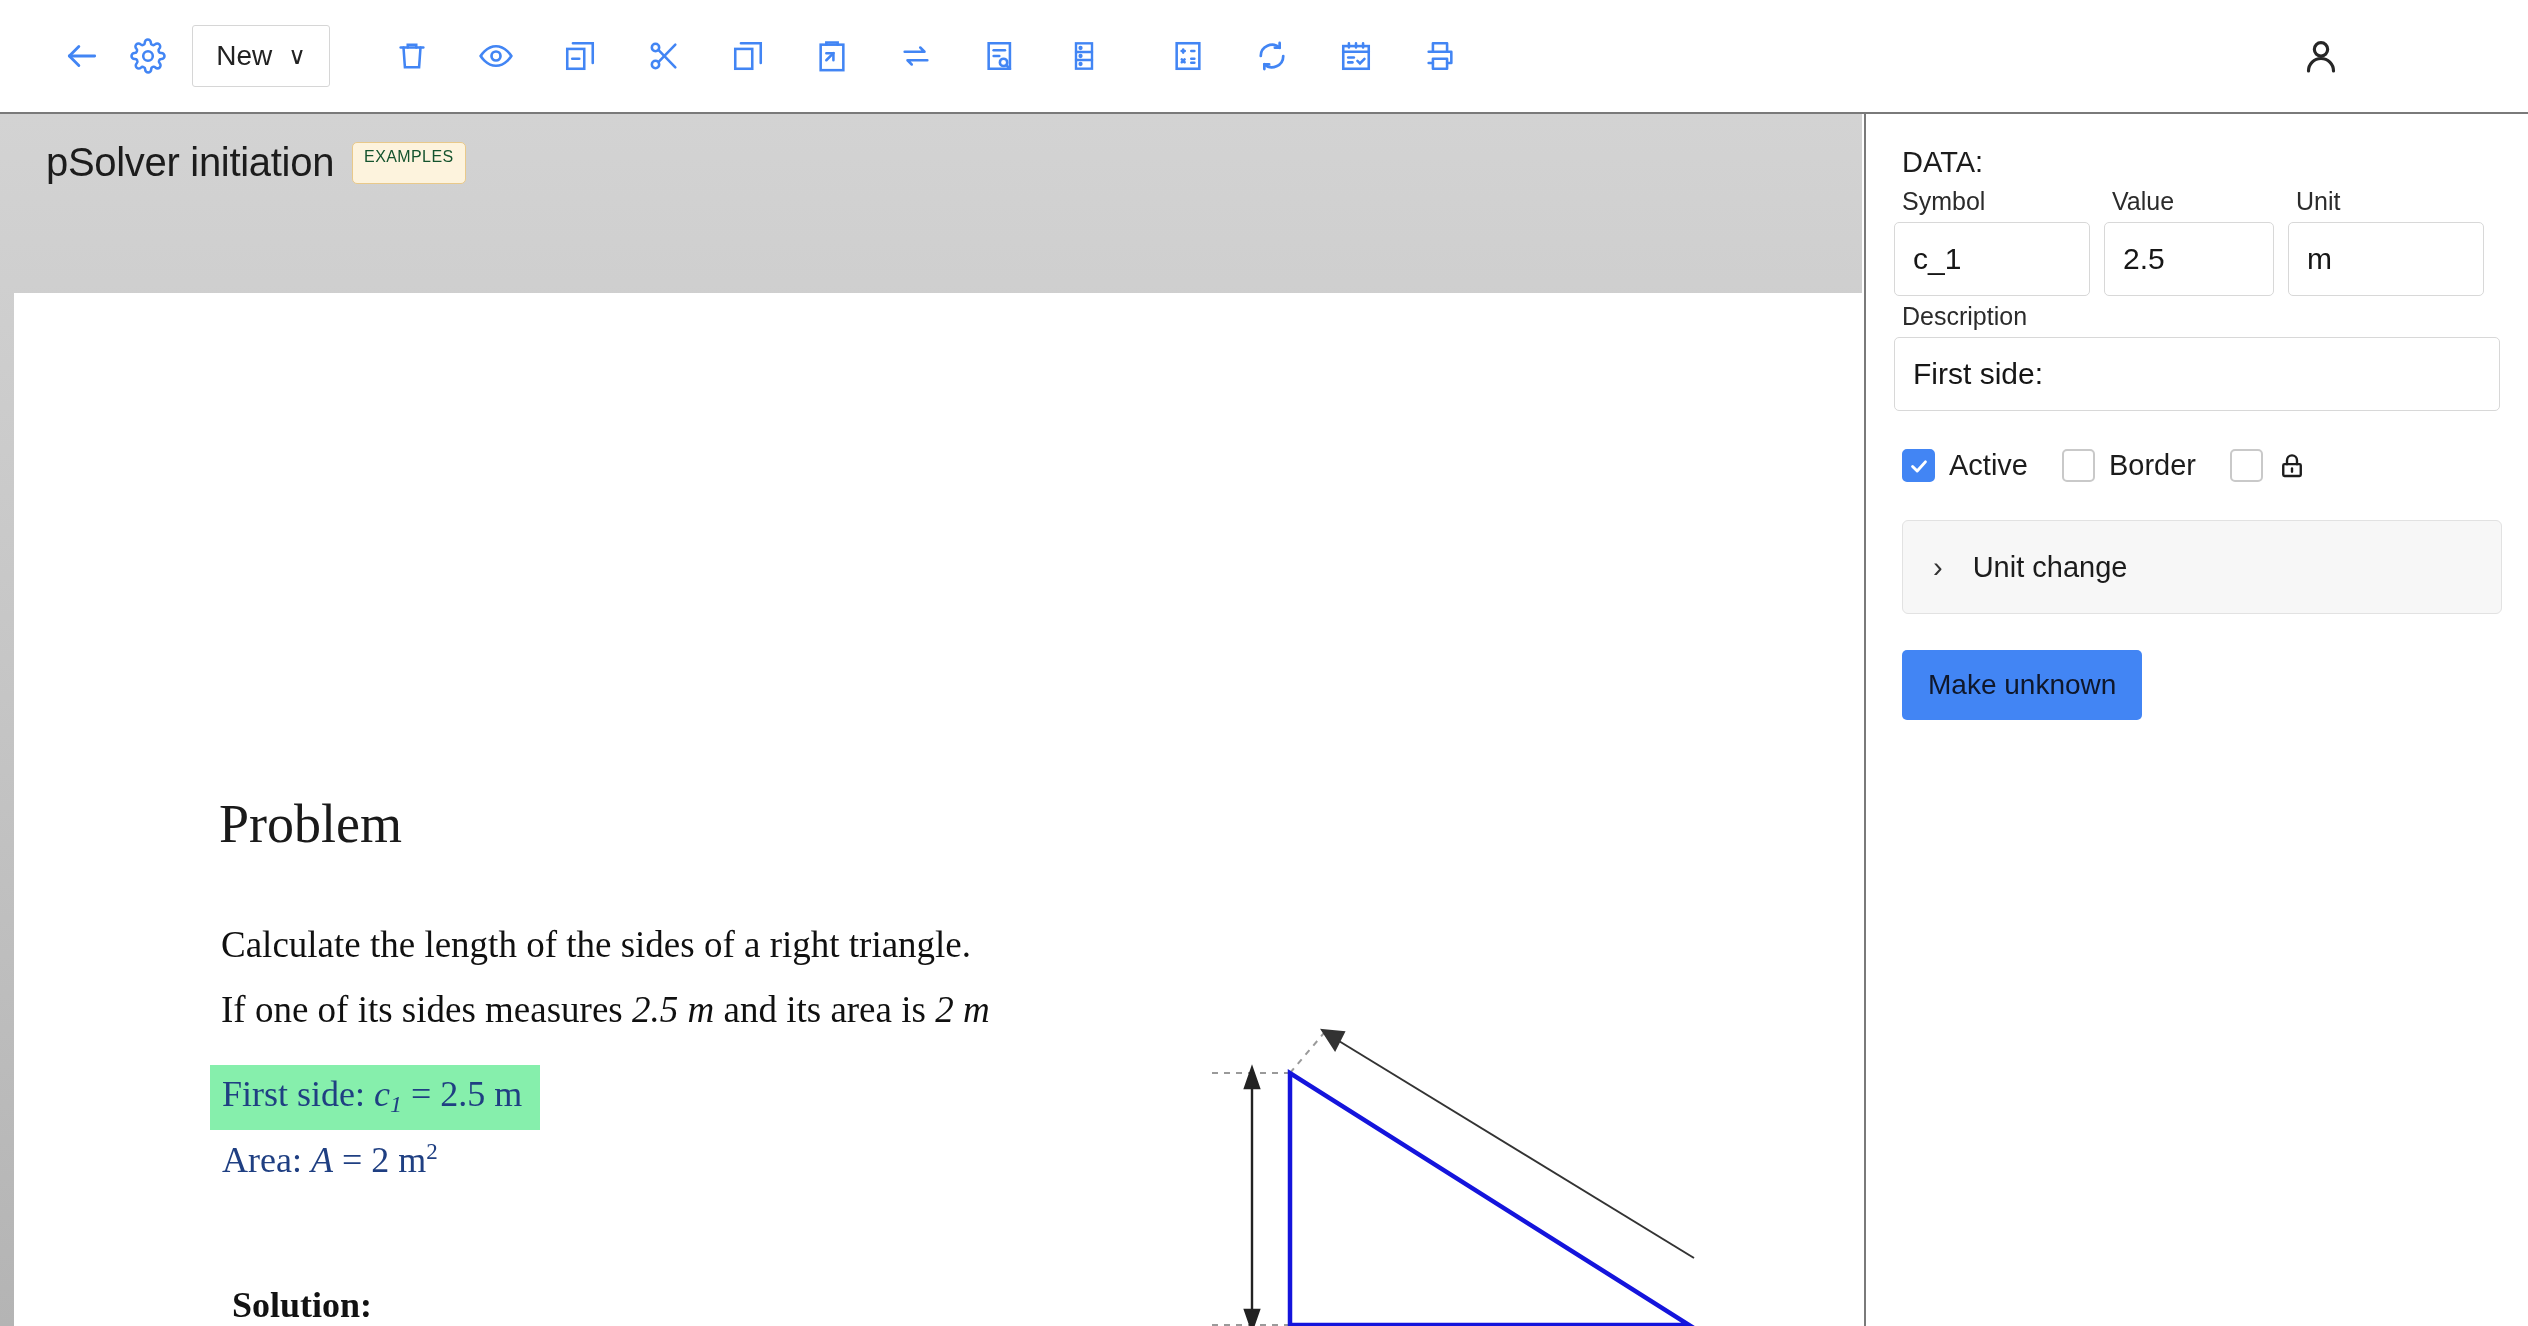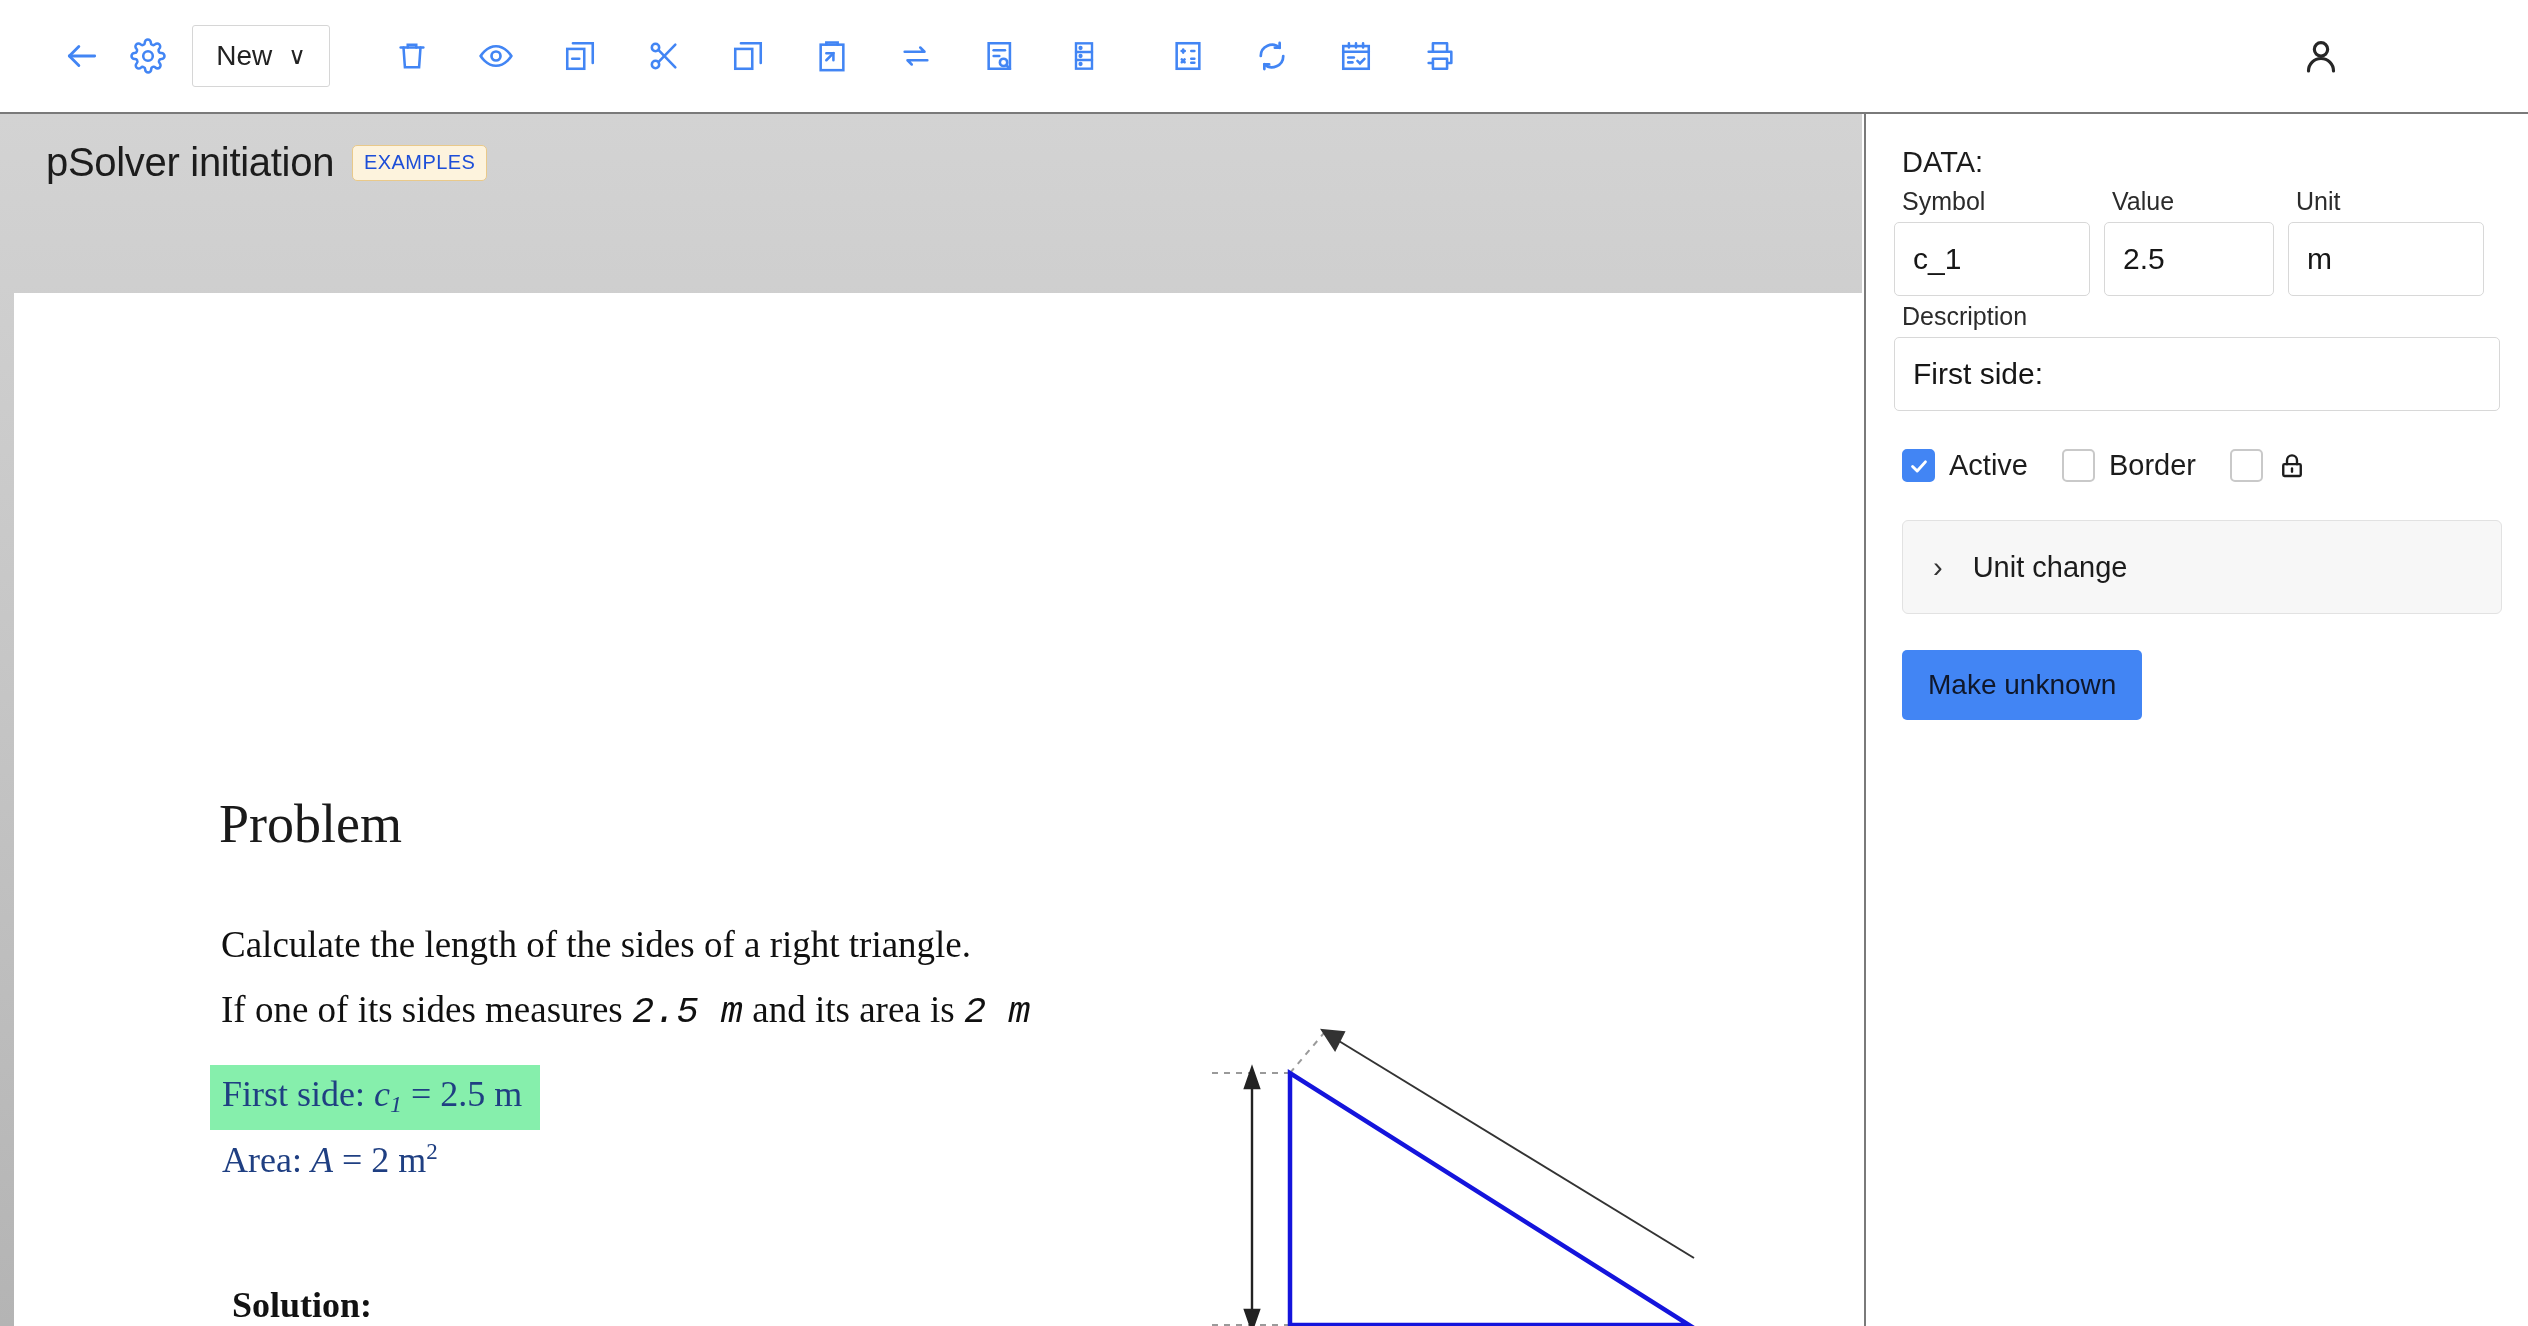--- a/index.html
+++ b/index.html
@@ -80,26 +80,26 @@
   .doc-title-row {
     display: flex; align-items: center; gap: 18px;
   }
   .doc-title {
     font-size: 40px;
     color: #1c1c1c;
     font-weight: 400;
     letter-spacing: -0.3px;
   }
   .doc-badge {
-    font-size: 20px;
-    color: #1d4ed8;
+    font-size: 16px;
+    color: #14532d;
     background: #fdf3dd;
     border: 1px solid #e9c98a;
     border-radius: 5px;
-    padding: 5px 11px 6px;
+    padding: 5px 11px 17px;
     letter-spacing: 0.4px;
   }
   .doc-sub {
     margin-top: 12px;
     font-size: 28px;
     color: #222222;
   }
 
   .paper {
     position: absolute;
@@ -117,21 +117,21 @@
     font-size: 54px; color: #1a1a1a; font-weight: 400;
   }
   .prob-l1 {
     position: absolute; left: 207px; top: 630px;
     font-size: 37px; color: #101010;
   }
   .prob-l2 {
     position: absolute; left: 207px; top: 695px;
     font-size: 37px; color: #101010;
   }
-  .it { font-style: italic; font-family: Liberation Mono, monospace; }
+  .it { font-style: italic; }
 
   .given-hl {
     position: absolute; left: 196px; top: 772px;
     background: #86efac;
     padding: 8px 18px 12px 12px;
   }
   .given-line {
     position: absolute; left: 208px; top: 846px;
   }
   .given-txt {

